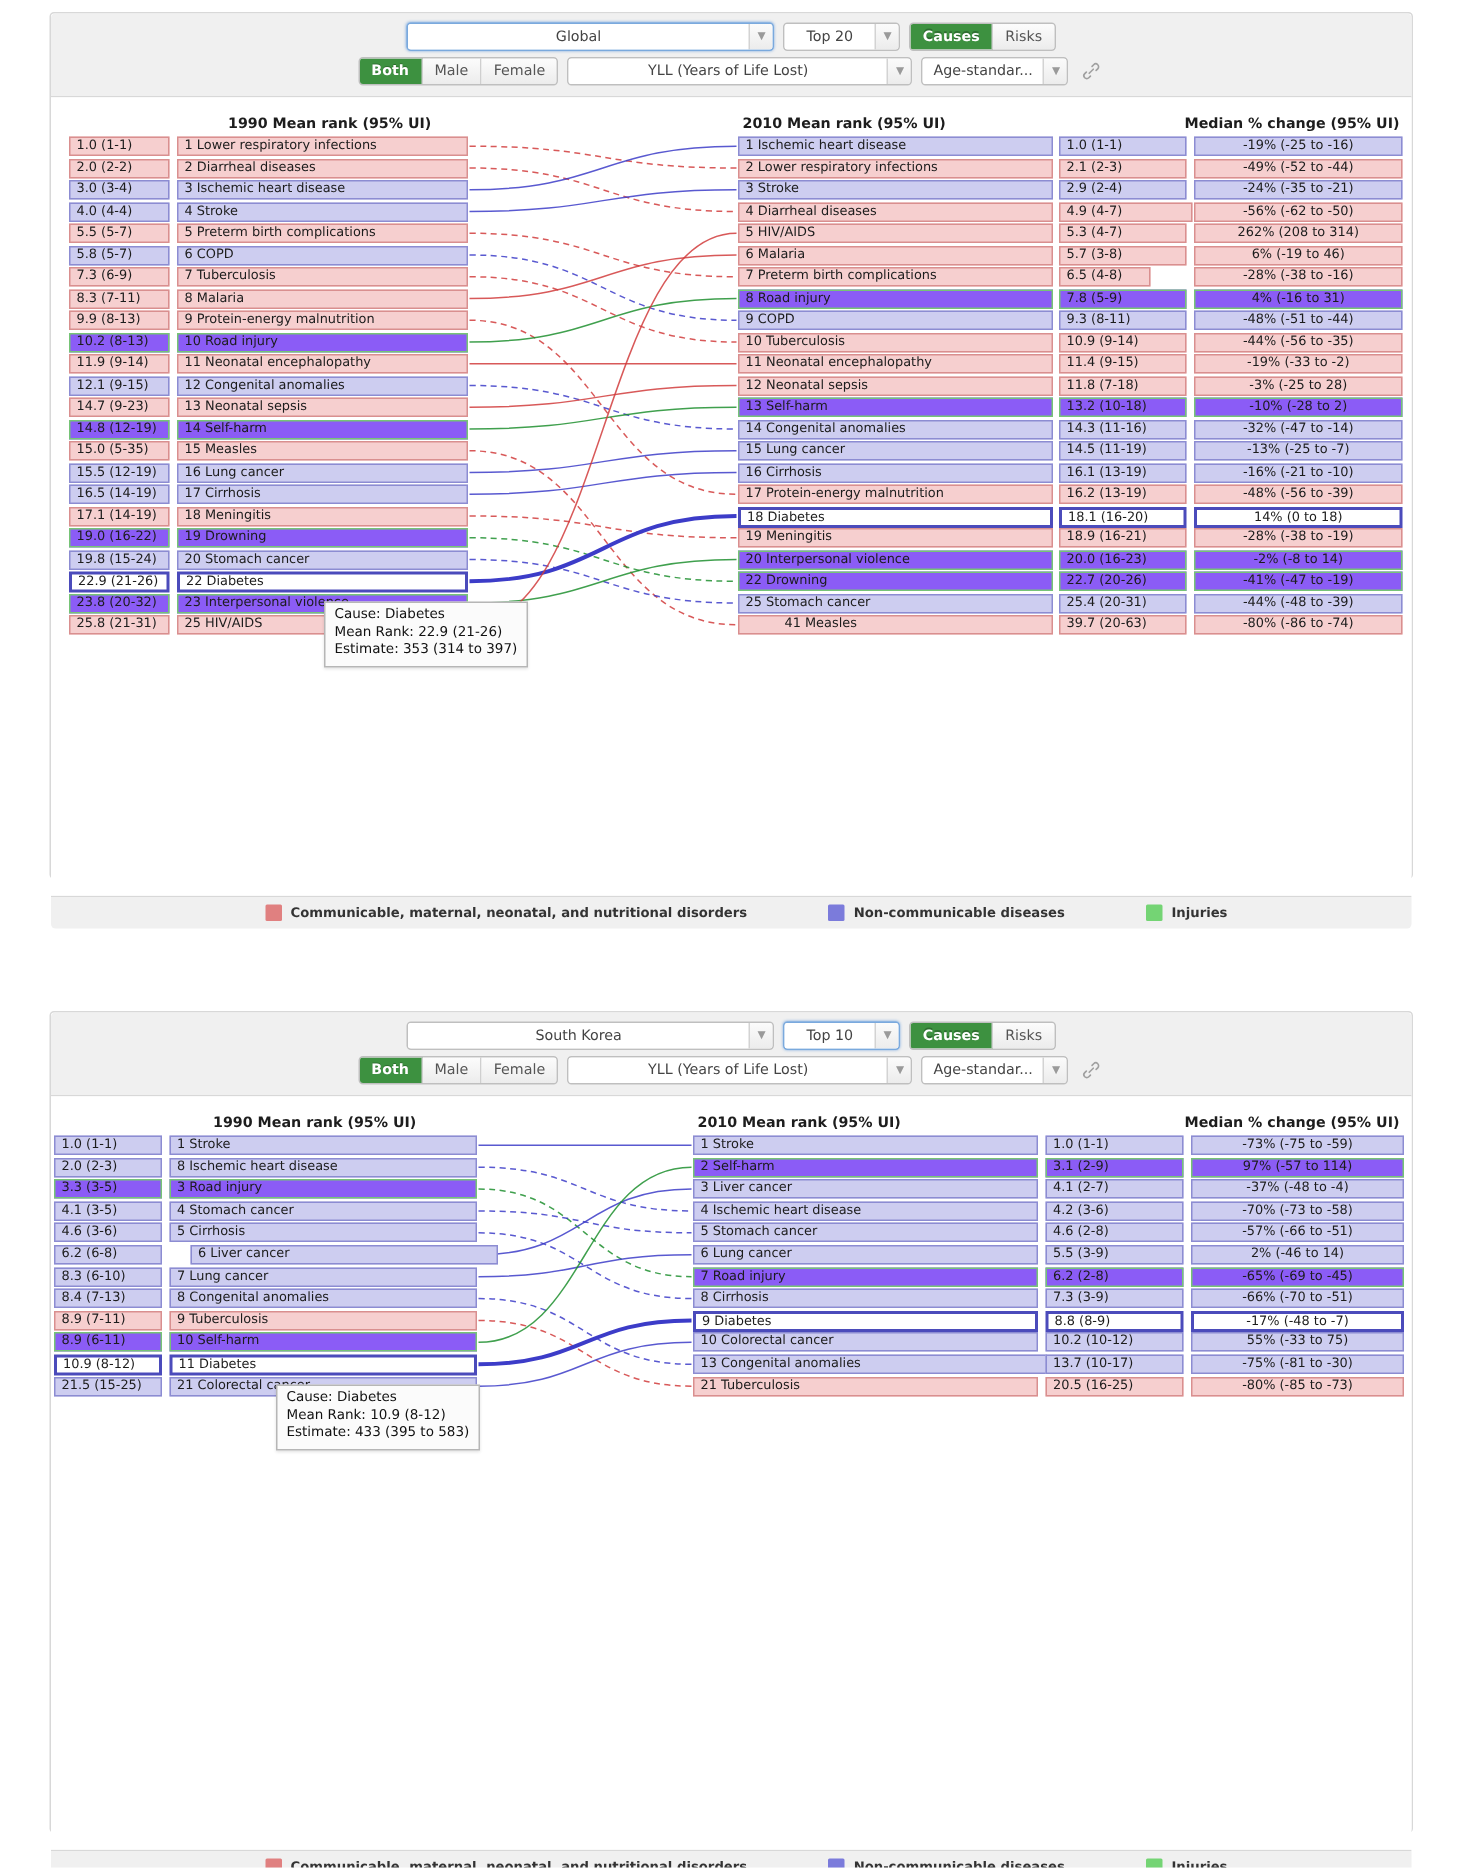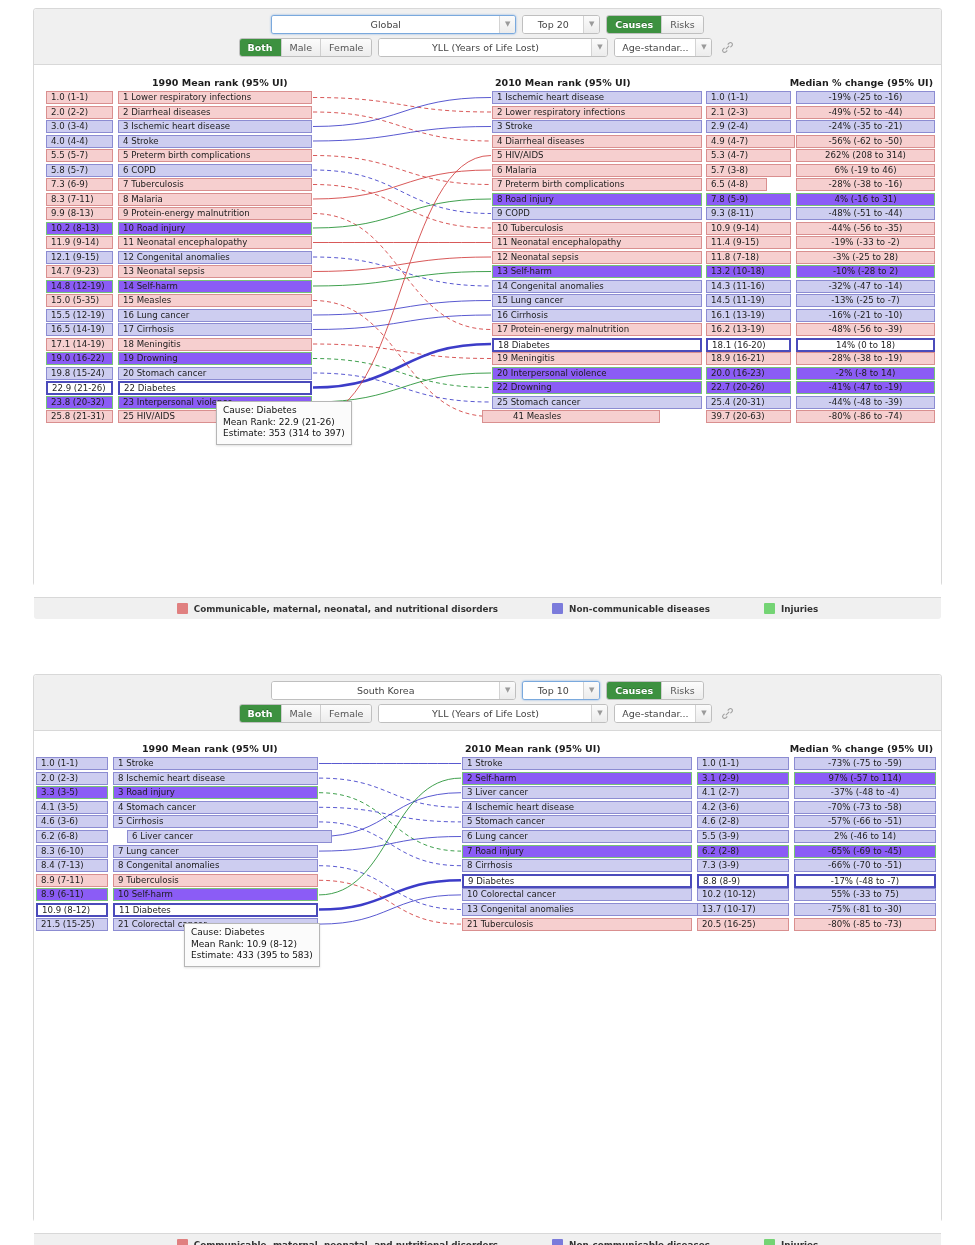--- a/index.html
+++ b/index.html
@@ -317,21 +317,21 @@
           <div class="cell numc cat-comm" style="left: 762px; top: 287px; width: 139px;">-28% (-38 to -19)</div>
           <div class="cell lbl cat-inj" style="left: 458px; top: 301.5px; width: 210px;">20 Interpersonal violence</div>
           <div class="cell num cat-inj" style="left: 672px; top: 301.5px; width: 85px;">20.0 (16-23)</div>
           <div class="cell numc cat-inj" style="left: 762px; top: 301.5px; width: 139px;">-2% (-8 to 14)</div>
           <div class="cell lbl cat-inj" style="left: 458px; top: 316px; width: 210px;">22 Drowning</div>
           <div class="cell num cat-inj" style="left: 672px; top: 316px; width: 85px;">22.7 (20-26)</div>
           <div class="cell numc cat-inj" style="left: 762px; top: 316px; width: 139px;">-41% (-47 to -19)</div>
           <div class="cell lbl cat-ncd" style="left: 458px; top: 330.5px; width: 210px;">25 Stomach cancer</div>
           <div class="cell num cat-ncd" style="left: 672px; top: 330.5px; width: 85px;">25.4 (20-31)</div>
           <div class="cell numc cat-ncd" style="left: 762px; top: 330.5px; width: 139px;">-44% (-48 to -39)</div>
-          <div class="cell lbl cat-comm" style="left: 448px; top: 345px; width: 178px; padding-left: 30px;">41 Measles</div>
+          <div class="cell lbl cat-comm" style="left: 458px; top: 345px; width: 210px; padding-left: 30px;">41 Measles</div>
           <div class="cell num cat-comm" style="left: 672px; top: 345px; width: 85px;">39.7 (20-63)</div>
           <div class="cell numc cat-comm" style="left: 762px; top: 345px; width: 139px;">-80% (-86 to -74)</div>
         </div>
       <div class="tooltip" id="tip-0" style="left:182px; top:336px;">
         <div>Cause: Diabetes</div>
         <div>Mean Rank: 22.9 (21-26)</div>
         <div>Estimate: 353 (314 to 397)</div>
       </div>
     </div>
 

